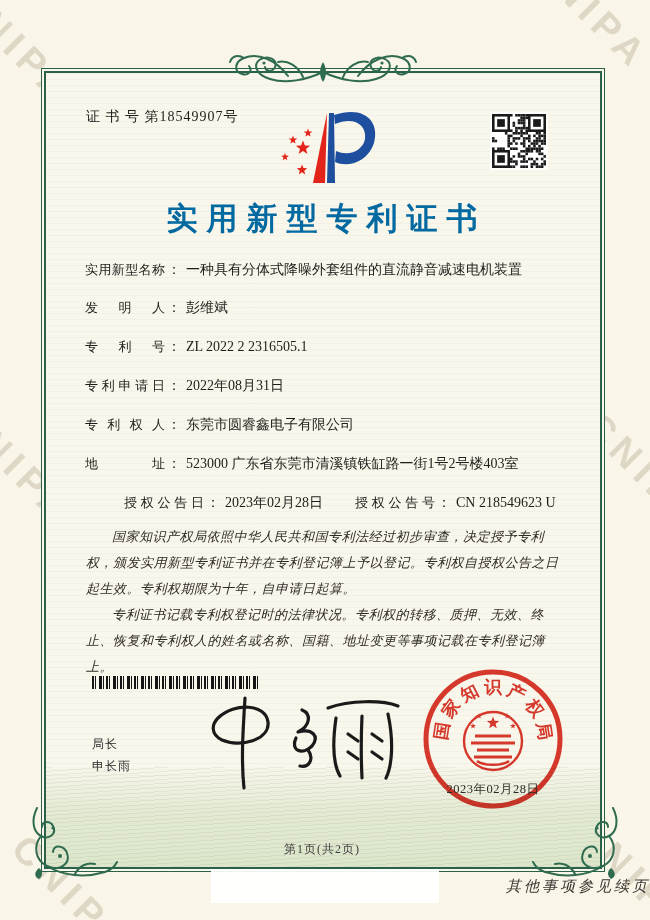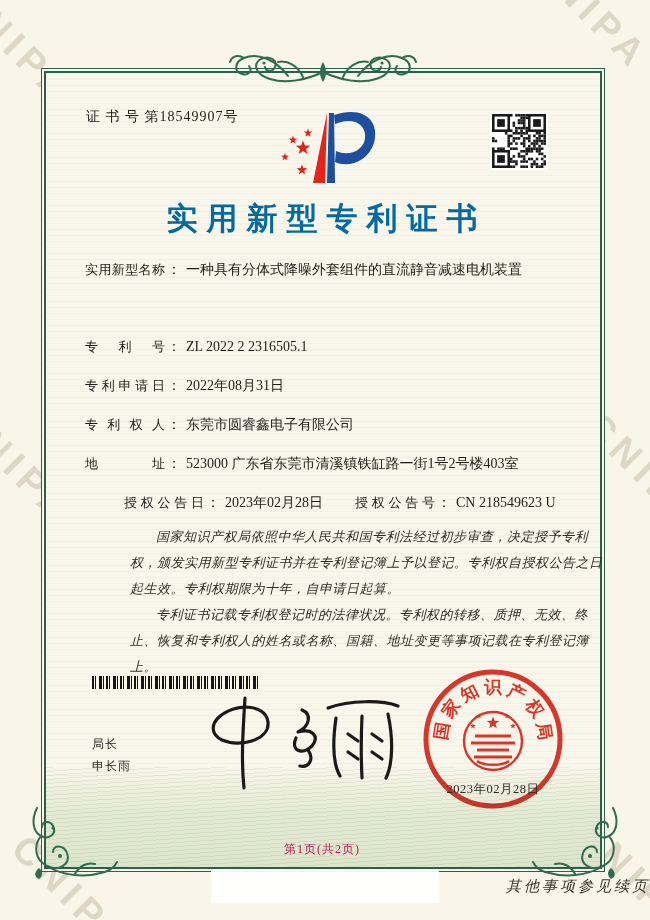--- a/index.html
+++ b/index.html
@@ -52,42 +52,42 @@
   .row{position:absolute; left:85px; width:505px; font-size:14px; white-space:nowrap; z-index:4;}
   .lbl{
     display:inline-block; width:80px; font-size:13px; vertical-align:baseline;
     text-align:justify; text-align-last:justify; text-justify:inter-character;
   }
   .colon{margin:0 5px 0 2px;}
   .lbl2{margin-left:32px;}
   
   .paras{
     position:absolute; left:86px; top:524px; width:478px; z-index:4;
-    font-size:13px; line-height:26px; letter-spacing:.5px; color:#2e2a26; font-style:italic;margin-left:44px;
+    font-size:13px; line-height:26px; letter-spacing:.5px; color:#2e2a26; font-style:italic;
   }
   .paras p{margin:0; text-indent:2em;}
   
   .barcode{
     position:absolute; left:92px; top:676px; width:168px; height:13px; z-index:4;
     background:repeating-linear-gradient(90deg,
       #151515 0 2px, transparent 2px 3px,
       #151515 3px 4px, transparent 4px 7px,
       #151515 7px 10px, transparent 10px 11px,
       #151515 11px 12px, transparent 12px 14px);
   }
   .signer{position:absolute; left:92px; z-index:4; font-family:Liberation Sans, sans-serif;
           font-size:12px; color:#2a2a2a; letter-spacing:1px;}
   .signer.t1{top:736px;} .signer.t2{top:758px;}
   .sig{position:absolute; left:190px; top:692px; z-index:5;}
   .sig path{stroke:#1a1a1a; stroke-width:3.2; fill:none; stroke-linecap:round; stroke-linejoin:round;}
   
   .seal{position:absolute; left:419px; top:665px; z-index:6; mix-blend-mode:multiply; opacity:.93;}
   
   .page-info{position:absolute; left:41px; top:841px; width:562px; text-align:center;
-             font-size:12px; letter-spacing:1px; color:#be185d; z-index:4;}
+             font-size:12px; letter-spacing:1px; color:#404040; z-index:4;}
   .note-box{position:absolute; left:211px; top:869px; width:228px; height:34px;
             background:rgba(255,255,255,.92); z-index:3;}
   .note{position:absolute; left:0; top:877px; width:650px; text-align:right; z-index:4;
         font-size:15px; font-style:italic; letter-spacing:3px; color:#3a3530;}
 </style>
 </head>
 <body>
 
 <div class="page">
 
@@ -305,20 +305,23 @@
         <rect x="18" y="20" width="1" height="1" fill="#1a1a1a"></rect>
         <rect x="19" y="20" width="1" height="1" fill="#1a1a1a"></rect>
       </svg>
   </div>
 
   <div class="title">实用新型专利证书</div>
 
   <div class="row" style="top:261px;">
     <span class="lbl">实用新型名称</span><span class="colon">：</span><span class="val">一种具有分体式降噪外套组件的直流静音减速电机装置</span>
   </div>
+  <div class="row" style="top:299px;">
+    <span class="lbl">发明人</span><span class="colon">：</span><span class="val">彭维斌</span>
+  </div>
   <div class="row" style="top:338px;">
     <span class="lbl">专利号</span><span class="colon">：</span><span class="val">ZL 2022 2 2316505.1</span>
   </div>
   <div class="row" style="top:377px;">
     <span class="lbl">专利申请日</span><span class="colon">：</span><span class="val">2022年08月31日</span>
   </div>
   <div class="row" style="top:416px;">
     <span class="lbl">专利权人</span><span class="colon">：</span><span class="val">东莞市圆睿鑫电子有限公司</span>
   </div>
   <div class="row" style="top:455px;">

